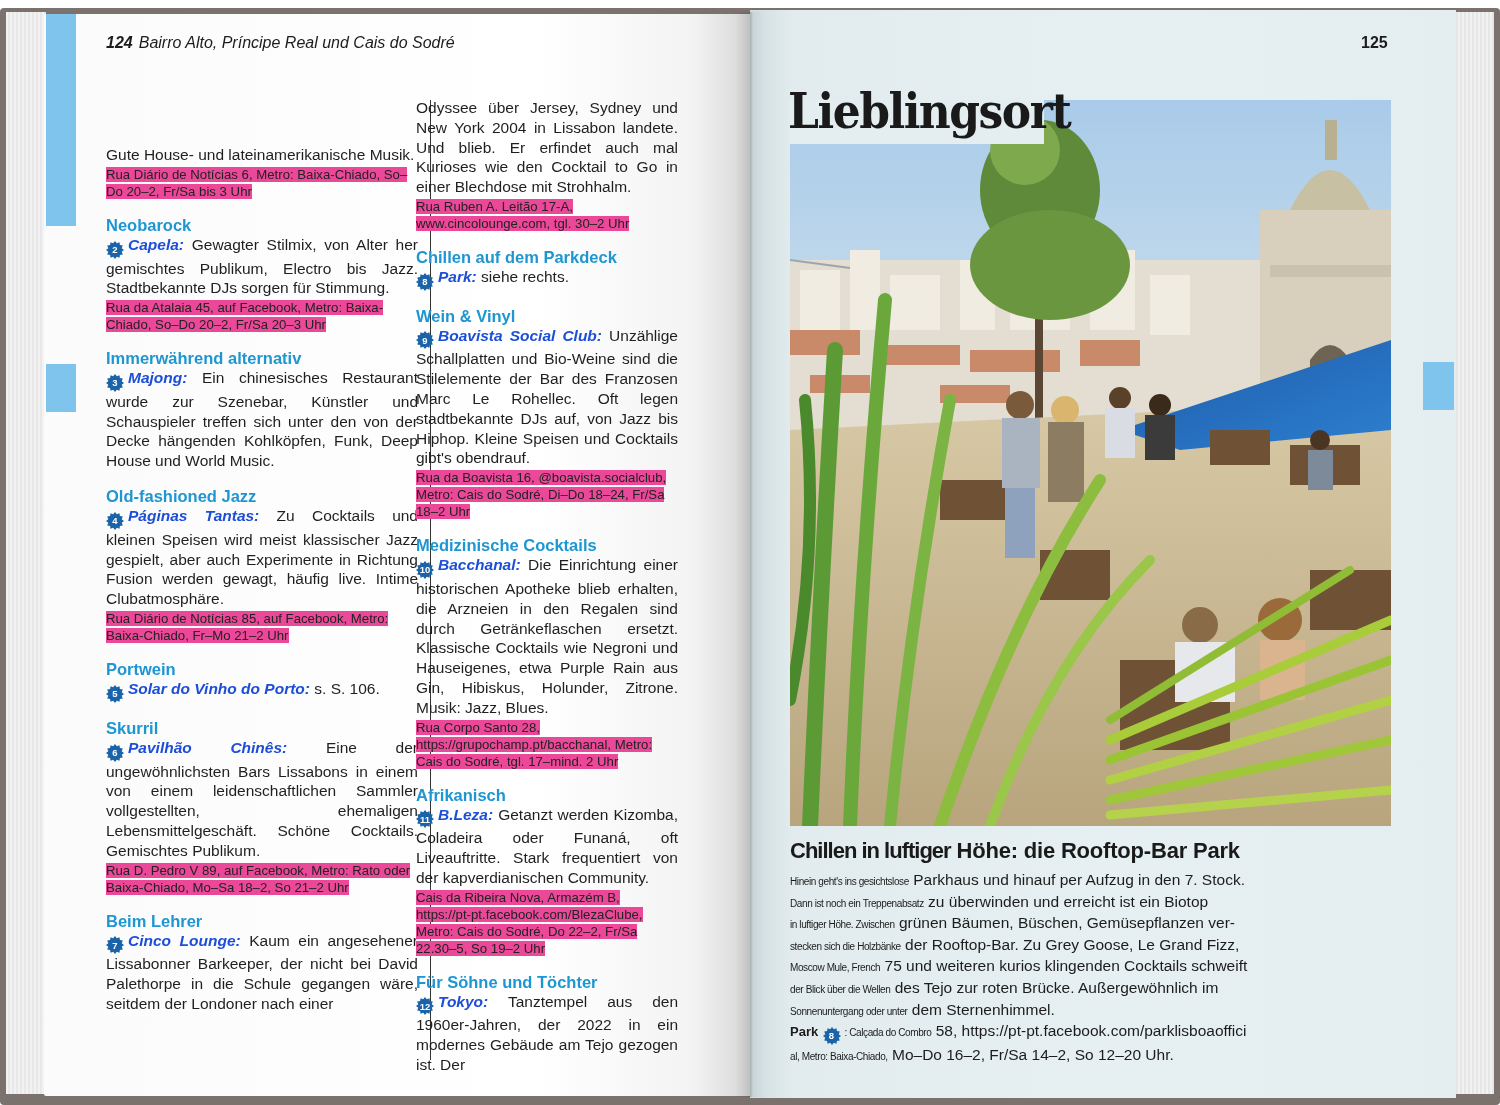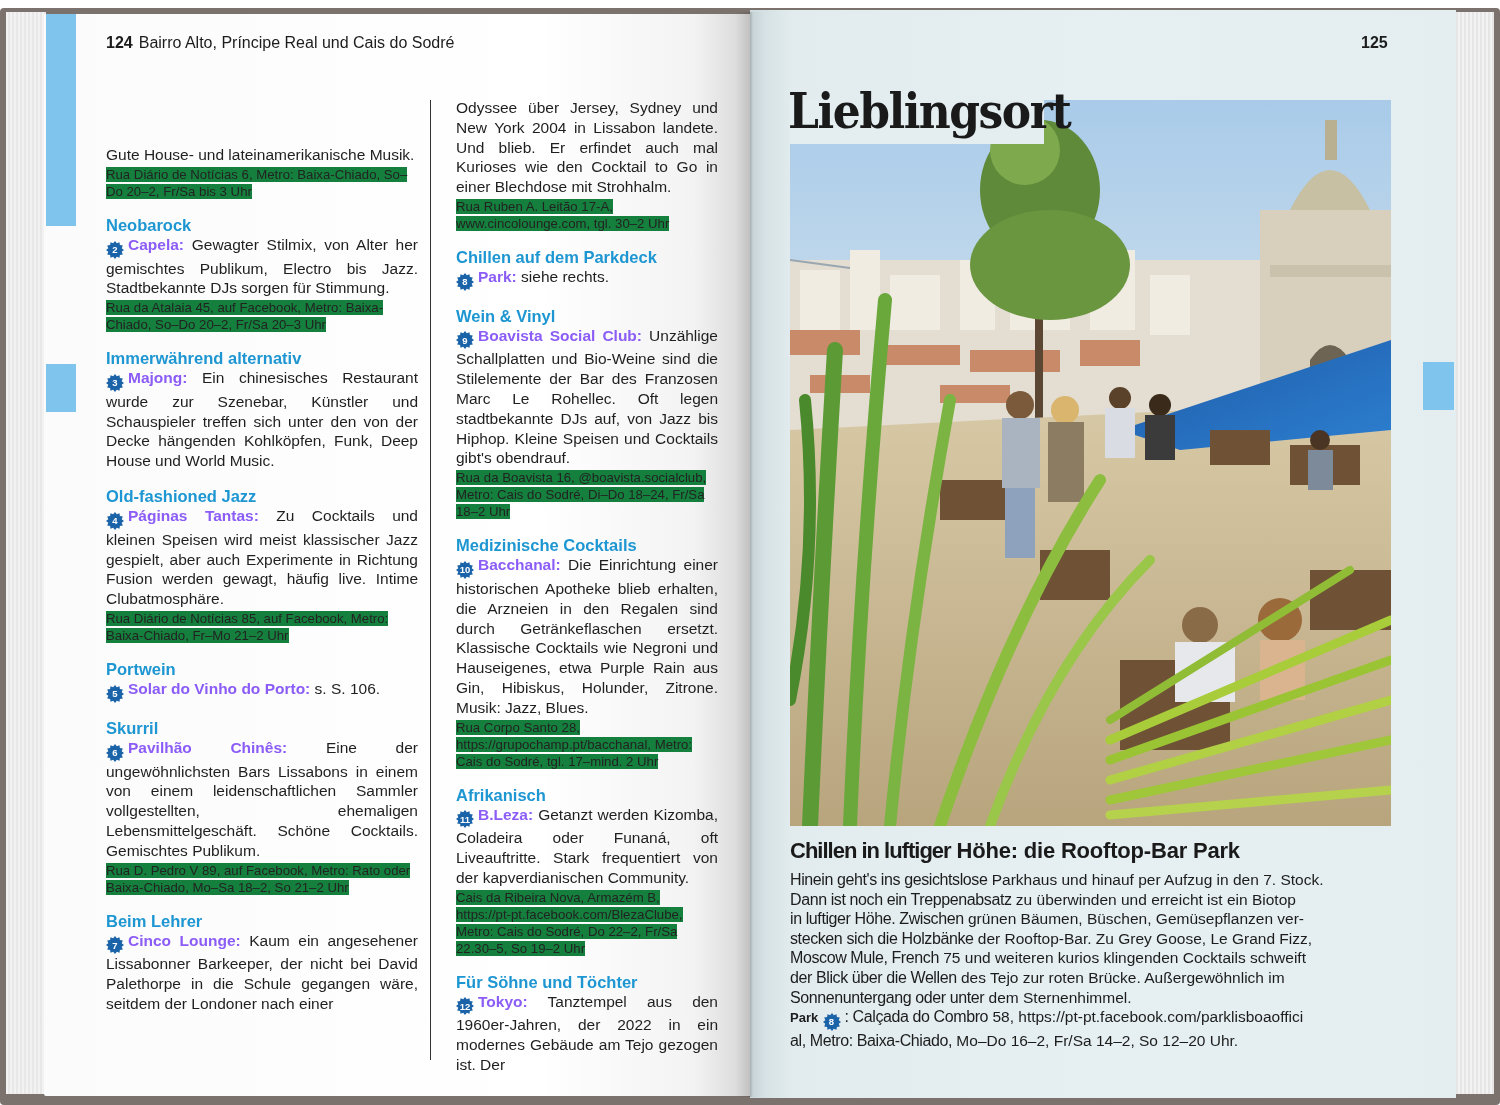--- a/index.html
+++ b/index.html
@@ -37,38 +37,38 @@
 
   .running-head {
     position: absolute; top: 34px; font-size: 16px; color: #1c1c1c; white-space: nowrap;
   }
   .running-head .num { font-weight: bold; margin-right: 6px; }
 
   .col {
     position: absolute; top: 98px;
   }
   .col-left { left: 106px; width: 312px; margin-top: 47px; }
-  .col-mid { left: 456px; width: 262px; }
+  .col-mid { left: 416px; width: 262px; }
   .col-rule {
     position: absolute; left: 430px; top: 100px; width: 1px; height: 960px; background: #333;
   }
 
   .entry { margin-bottom: 16px; }
   .entry .cat {
     color: #1d96d2; font-weight: bold; font-size: 16.5px; line-height: 19px;
   }
   .entry .body {
     font-size: 15.5px; line-height: 19.8px; text-align: justify; color: #1f1f1f;
   }
-  .entry .body .name { font-weight: bold; color: #8b5cf6; }
+  .entry .body .name { font-weight: bold; color: #1d4ed8; font-style: italic; }
   .entry .addr {
     font-size: 13.2px; line-height: 17px; color: #222; margin-top: 1px;
   }
   .entry .addr span {
-    background: #15803d; box-decoration-break: clone; -webkit-box-decoration-break: clone;
+    background: #ec4899; box-decoration-break: clone; -webkit-box-decoration-break: clone;
   }
 
   .badge {
     display: inline-flex; align-items: center; justify-content: center;
     width: 18px; height: 18px; margin-right: 4px; vertical-align: -3px;
     position: relative;
   }
   .badge svg { position: absolute; left: 0; top: 0; }
   .badge b {
     position: relative; color: #fff; font-size: 9.5px; font-weight: bold; line-height: 1;
@@ -90,41 +90,41 @@
 
   .caption-title {
     position: absolute; left: 790px; top: 838px; font-size: 22px; font-weight: bold; color: #1a1a1a;
     letter-spacing: -0.2px;
   }
   .caption-title .cond { font-weight: normal; font-weight: 600; letter-spacing: -1px; margin-top: 36px; }
   .caption-body {
     position: absolute; left: 790px; top: 870px; width: 570px;
     font-size: 15.5px; line-height: 19.6px; color: #1c1c1c;
   }
-  .caption-body .small { font-size: 16px; letter-spacing: -0.4px; }
+  .caption-body .small { font-size: 10px; letter-spacing: -0.4px; }
   .caption-body .park-name { font-weight: bold; font-size: 13px; }
 
   .gutter-shadow {
     position: absolute; left: 735px; top: 12px; width: 30px; height: 1085px;
     background: linear-gradient(90deg, rgba(0,0,0,0) 0%, rgba(0,0,0,0.10) 50%, rgba(0,0,0,0.18) 52%, rgba(0,0,0,0.04) 60%, rgba(0,0,0,0) 100%);
     pointer-events: none;
   }
 </style>
 </head>
 <body>
 
 <div class="book-cover"></div>
 <div class="page-stack-left"></div>
 <div class="page-stack-right"></div>
 
 <div class="page-left"></div>
 <div class="thumb-tab" style="left:46px; top:14px; width:30px; height:212px;"></div>
 <div class="thumb-tab" style="left:46px; top:364px; width:30px; height:48px;"></div>
 
-<div class="running-head" style="left:106px;">
+<div class="running-head" style="left:106px;font-style:italic;">
   <span class="num">124</span><span>Bairro Alto, Príncipe Real und Cais do Sodré</span>
 </div>
 
 <div class="col col-left">
   <div class="entry">
     <div class="body">Gute House- und lateinamerikanische Musik.</div>
     <div class="addr"><span>Rua Diário de Notícias 6, Metro: Baixa-Chiado, So–Do 20–2, Fr/Sa bis 3 Uhr</span></div>
   </div>
   <div id="col1-entries">
       <div class="entry">

